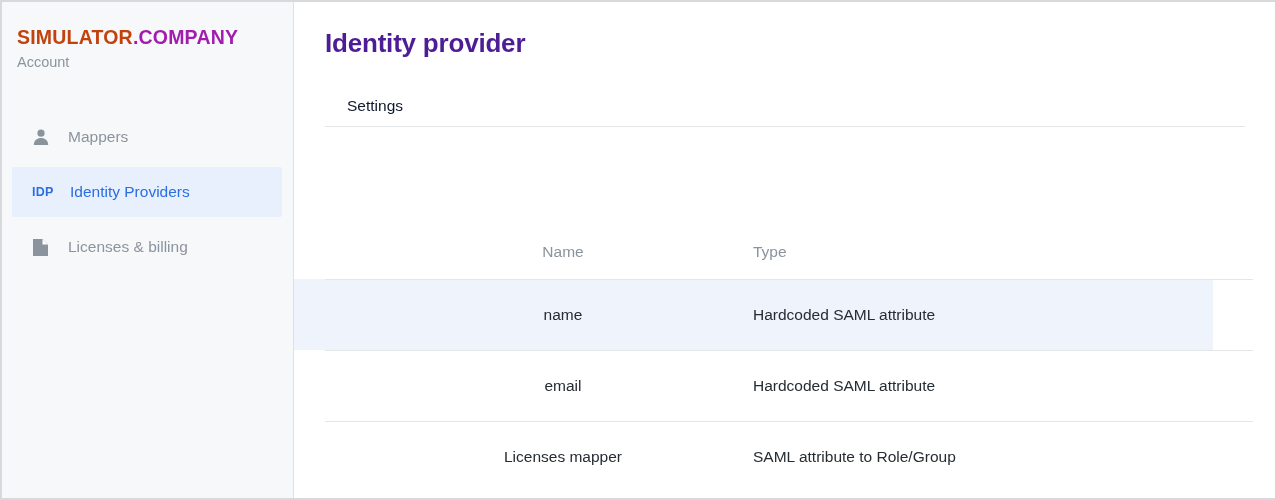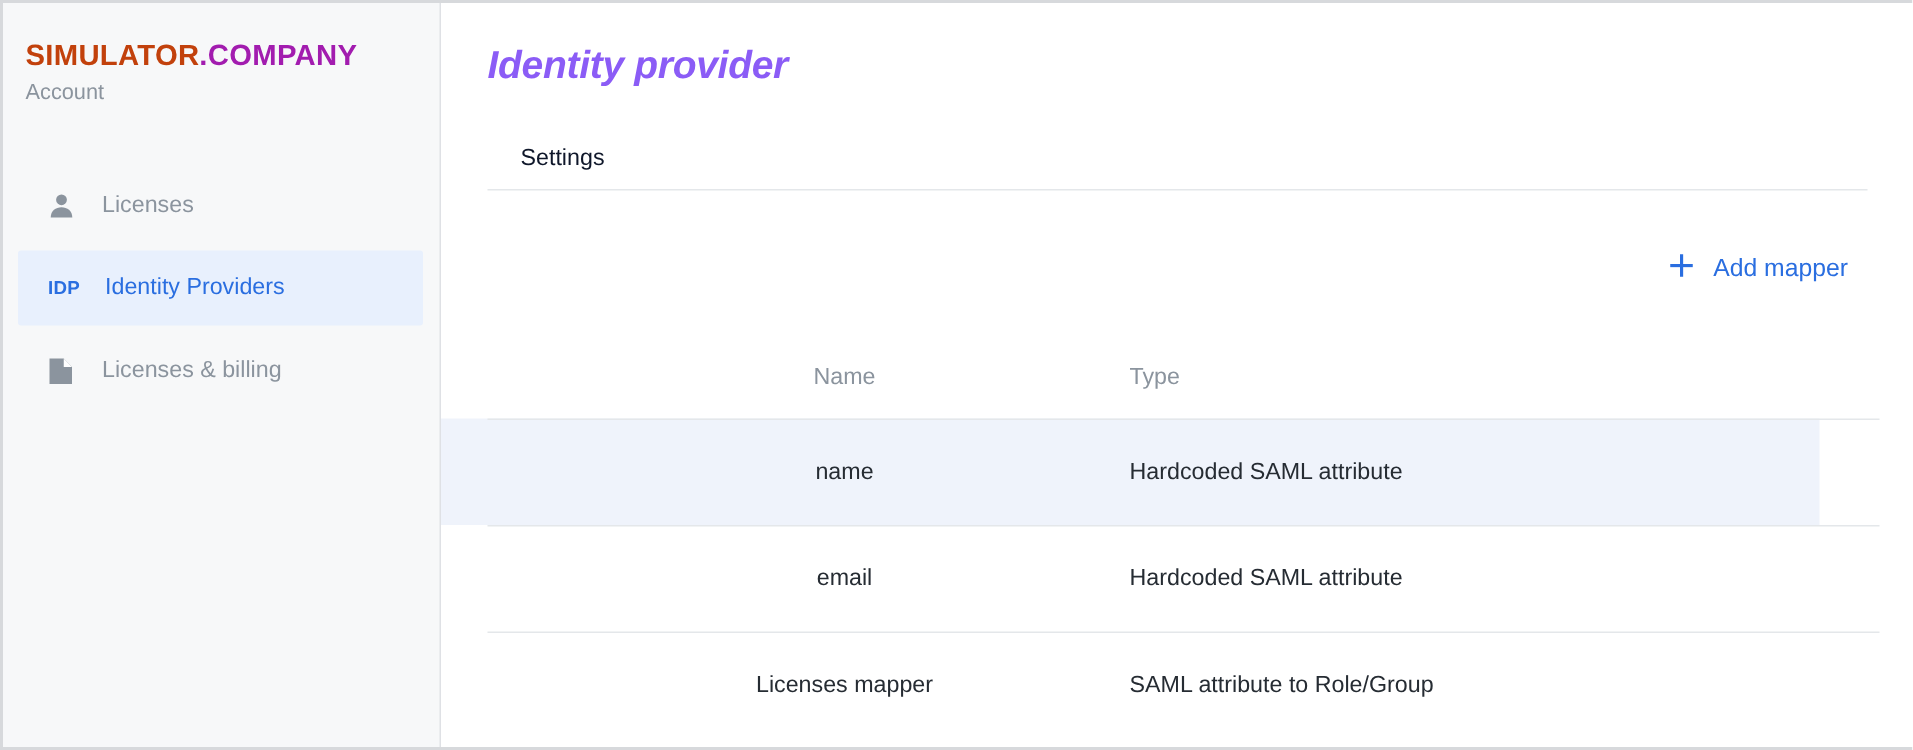--- a/index.html
+++ b/index.html
@@ -86,23 +86,22 @@
     flex: 1;
     position: relative;
     background: #ffffff;
     overflow: hidden;
   }
   .page-title {
     position: absolute;
     left: 31px; top: 26px;
     font-size: 26px;
     font-weight: bold;
-    color: #8b5cf6;
+    color: #4c1d95;
     letter-spacing: -0.2px;
-    font-style: italic;
   }
 
   
   .tabs {
     position: absolute;
     left: 31px; top: 86px;
     width: 920px;
     height: 39px;
     display: flex;
     align-items: stretch;
@@ -190,21 +189,21 @@
 
     <div class="nav">
 
       <div class="nav-item">
         <span class="nav-icon">
           <svg width="18" height="18" viewBox="0 0 18 18">
             <circle cx="9" cy="5.2" r="3.6" fill="#8b949e"></circle>
             <path d="M1.8 17 C1.8 12.4 5.2 10.1 9 10.1 C12.8 10.1 16.2 12.4 16.2 17 Z" fill="#8b949e"></path>
           </svg>
         </span>
-        <span class="nav-label">Licenses</span>
+        <span class="nav-label">Mappers</span>
       </div>
 
       <div class="nav-item active">
         <span class="idp-badge">IDP</span>
         <span class="nav-label">Identity Providers</span>
       </div>
 
       <div class="nav-item">
         <span class="nav-icon">
           <svg width="17" height="19" viewBox="0 0 17 19">
@@ -219,29 +218,20 @@
   </div>
 
   <div class="main">
 
     <div class="page-title">Identity provider</div>
 
     <div class="tabs">
       <div class="tab">Settings</div>
     </div>
 
-    <div class="add-mapper">
-      <span class="plus-icon">
-        <svg width="18" height="18" viewBox="0 0 18 18">
-          <rect x="8" y="1.5" width="2.1" height="15" fill="#2a6ee0"></rect>
-          <rect x="1.5" y="8" width="15" height="2.1" fill="#2a6ee0"></rect>
-        </svg>
-      </span>
-      <span>Add mapper</span>
-    </div>
 
     <div class="row-highlight"></div>
 
     <div class="table">
       <div class="thead">
         <div class="th col-name">Name</div>
         <div class="th col-type">Type</div>
         <div class="th col-act"></div>
       </div>
       <div class="tbody">

